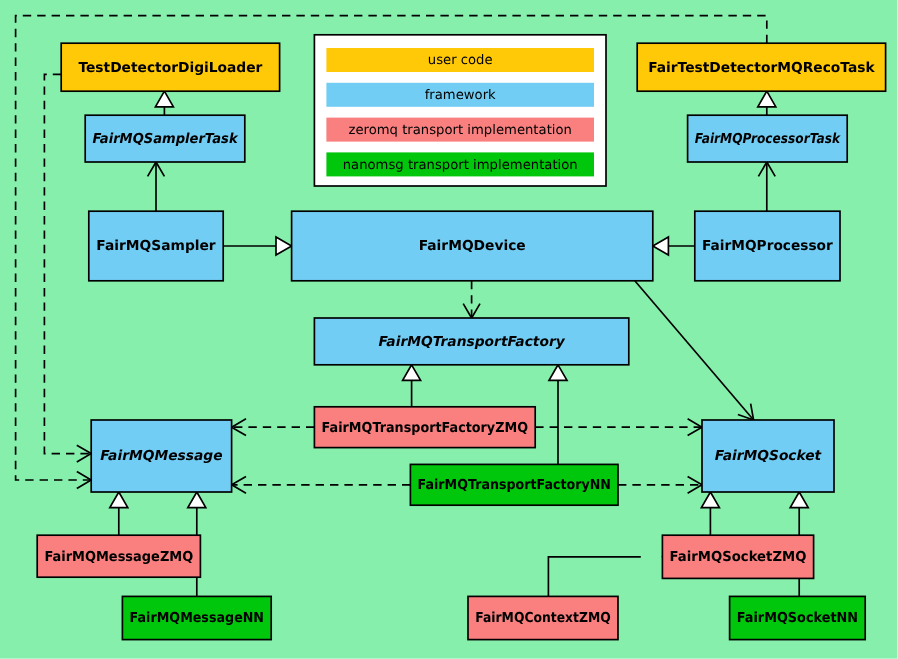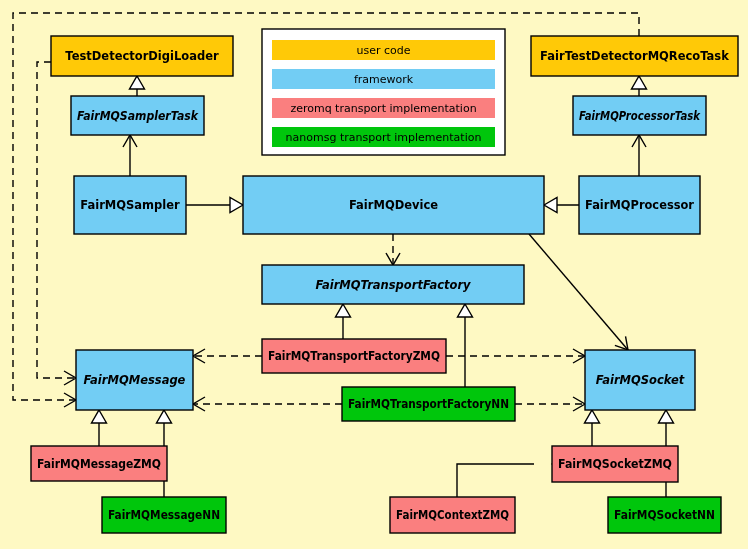--- a/index.html
+++ b/index.html
@@ -4,21 +4,21 @@
 <style>
   html, body {
     margin: 0;
     padding: 0;
     background: #ffffff;
   }
   #diagram-root {
     position: relative;
     width: 748px;
     height: 549px;
-    background: #fef9c3;
+    background: #86efac;
     font-family: "DejaVu Sans", sans-serif;
     overflow: hidden;
   }
   svg.canvas {
     position: absolute;
     left: 0;
     top: 0;
     width: 748px;
     height: 549px;
   }

